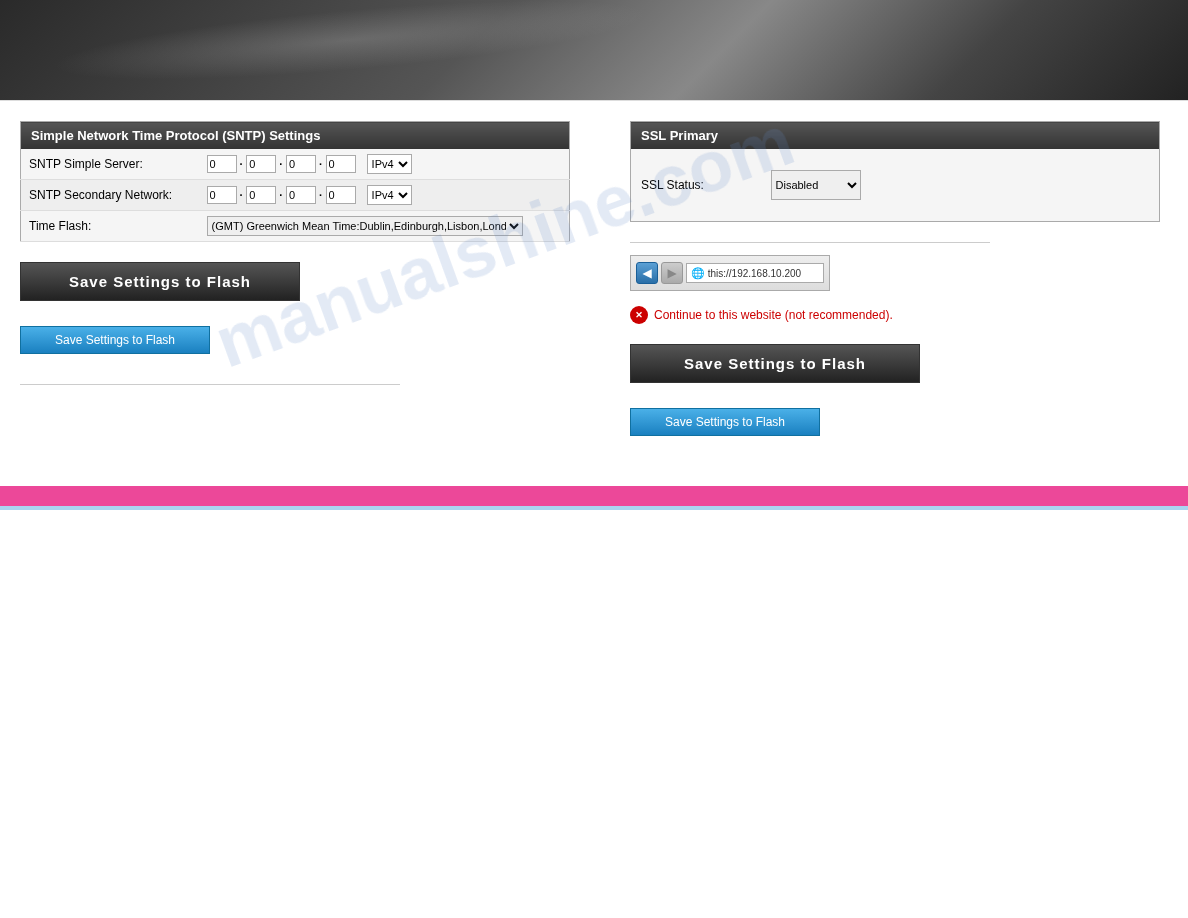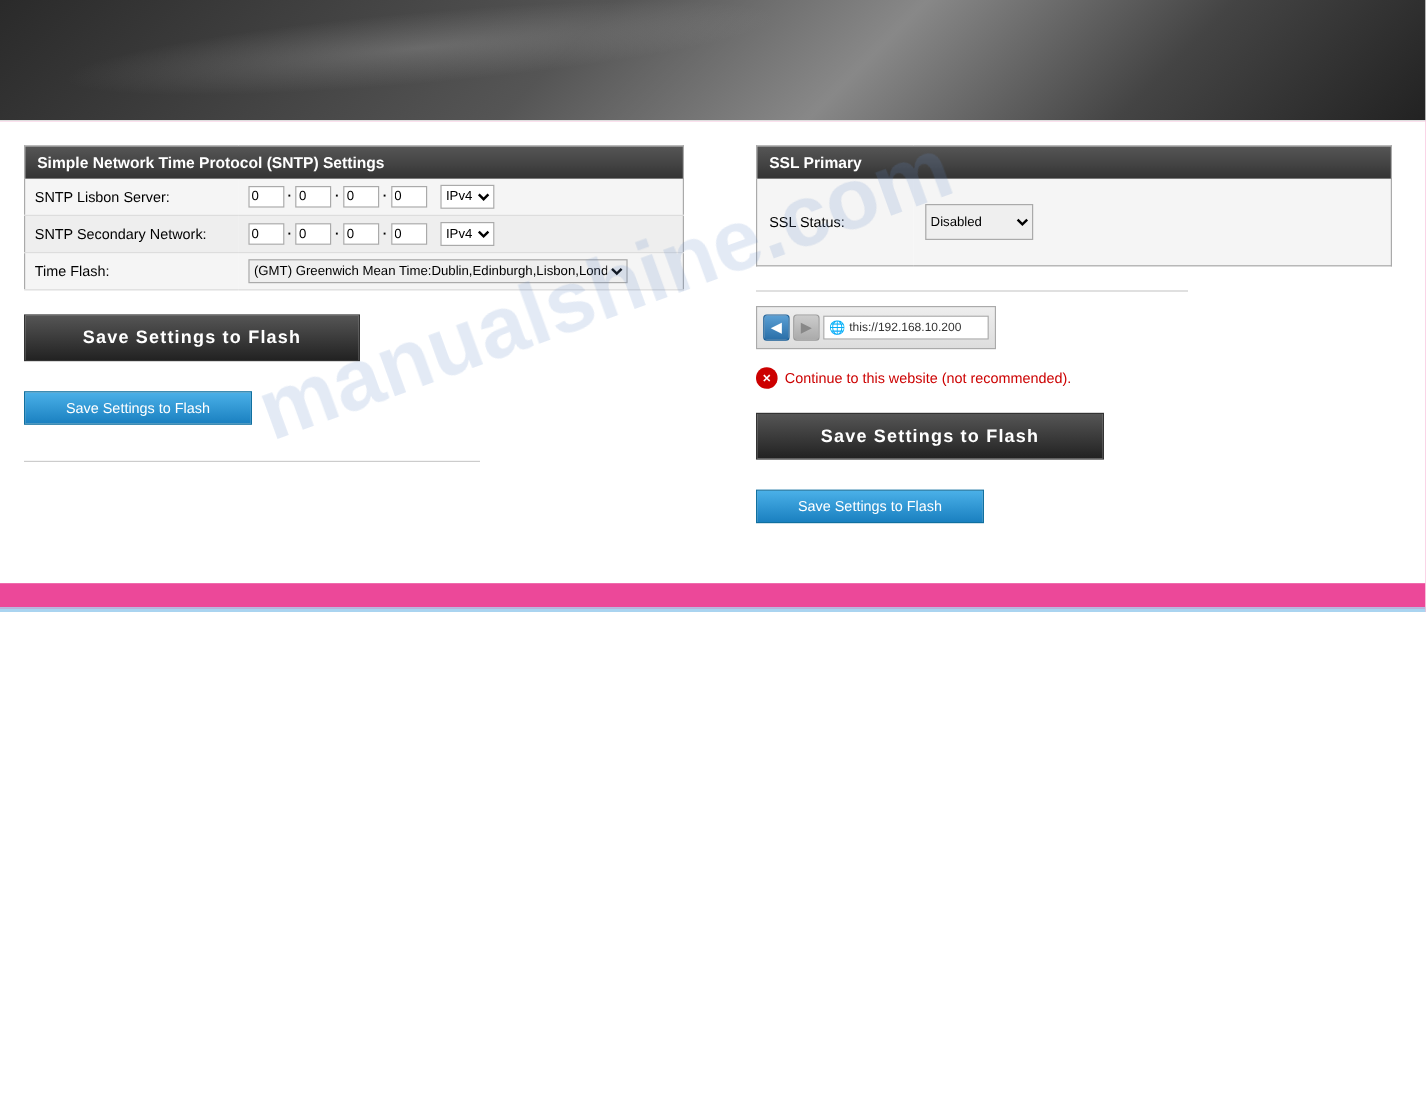--- a/index.html
+++ b/index.html
@@ -302,21 +302,21 @@
       <div class="left-col">
 
         <table class="sntp-table">
           <thead>
             <tr>
               <th colspan="2">Simple Network Time Protocol (SNTP) Settings</th>
             </tr>
           </thead>
           <tbody>
             <tr>
-              <td class="label-cell">SNTP Lisbon Server:</td>
+              <td class="label-cell">SNTP Simple Server:</td>
               <td>
                 <div class="ip-group">
                   <input type="text" value="0" style="">
                   <span class="ip-separator">·</span>
                   <input type="text" value="0" style="">
                   <span class="ip-separator">·</span>
                   <input type="text" value="0" style="">
                   <span class="ip-separator">·</span>
                   <input type="text" value="0" style="">
                   <select>

